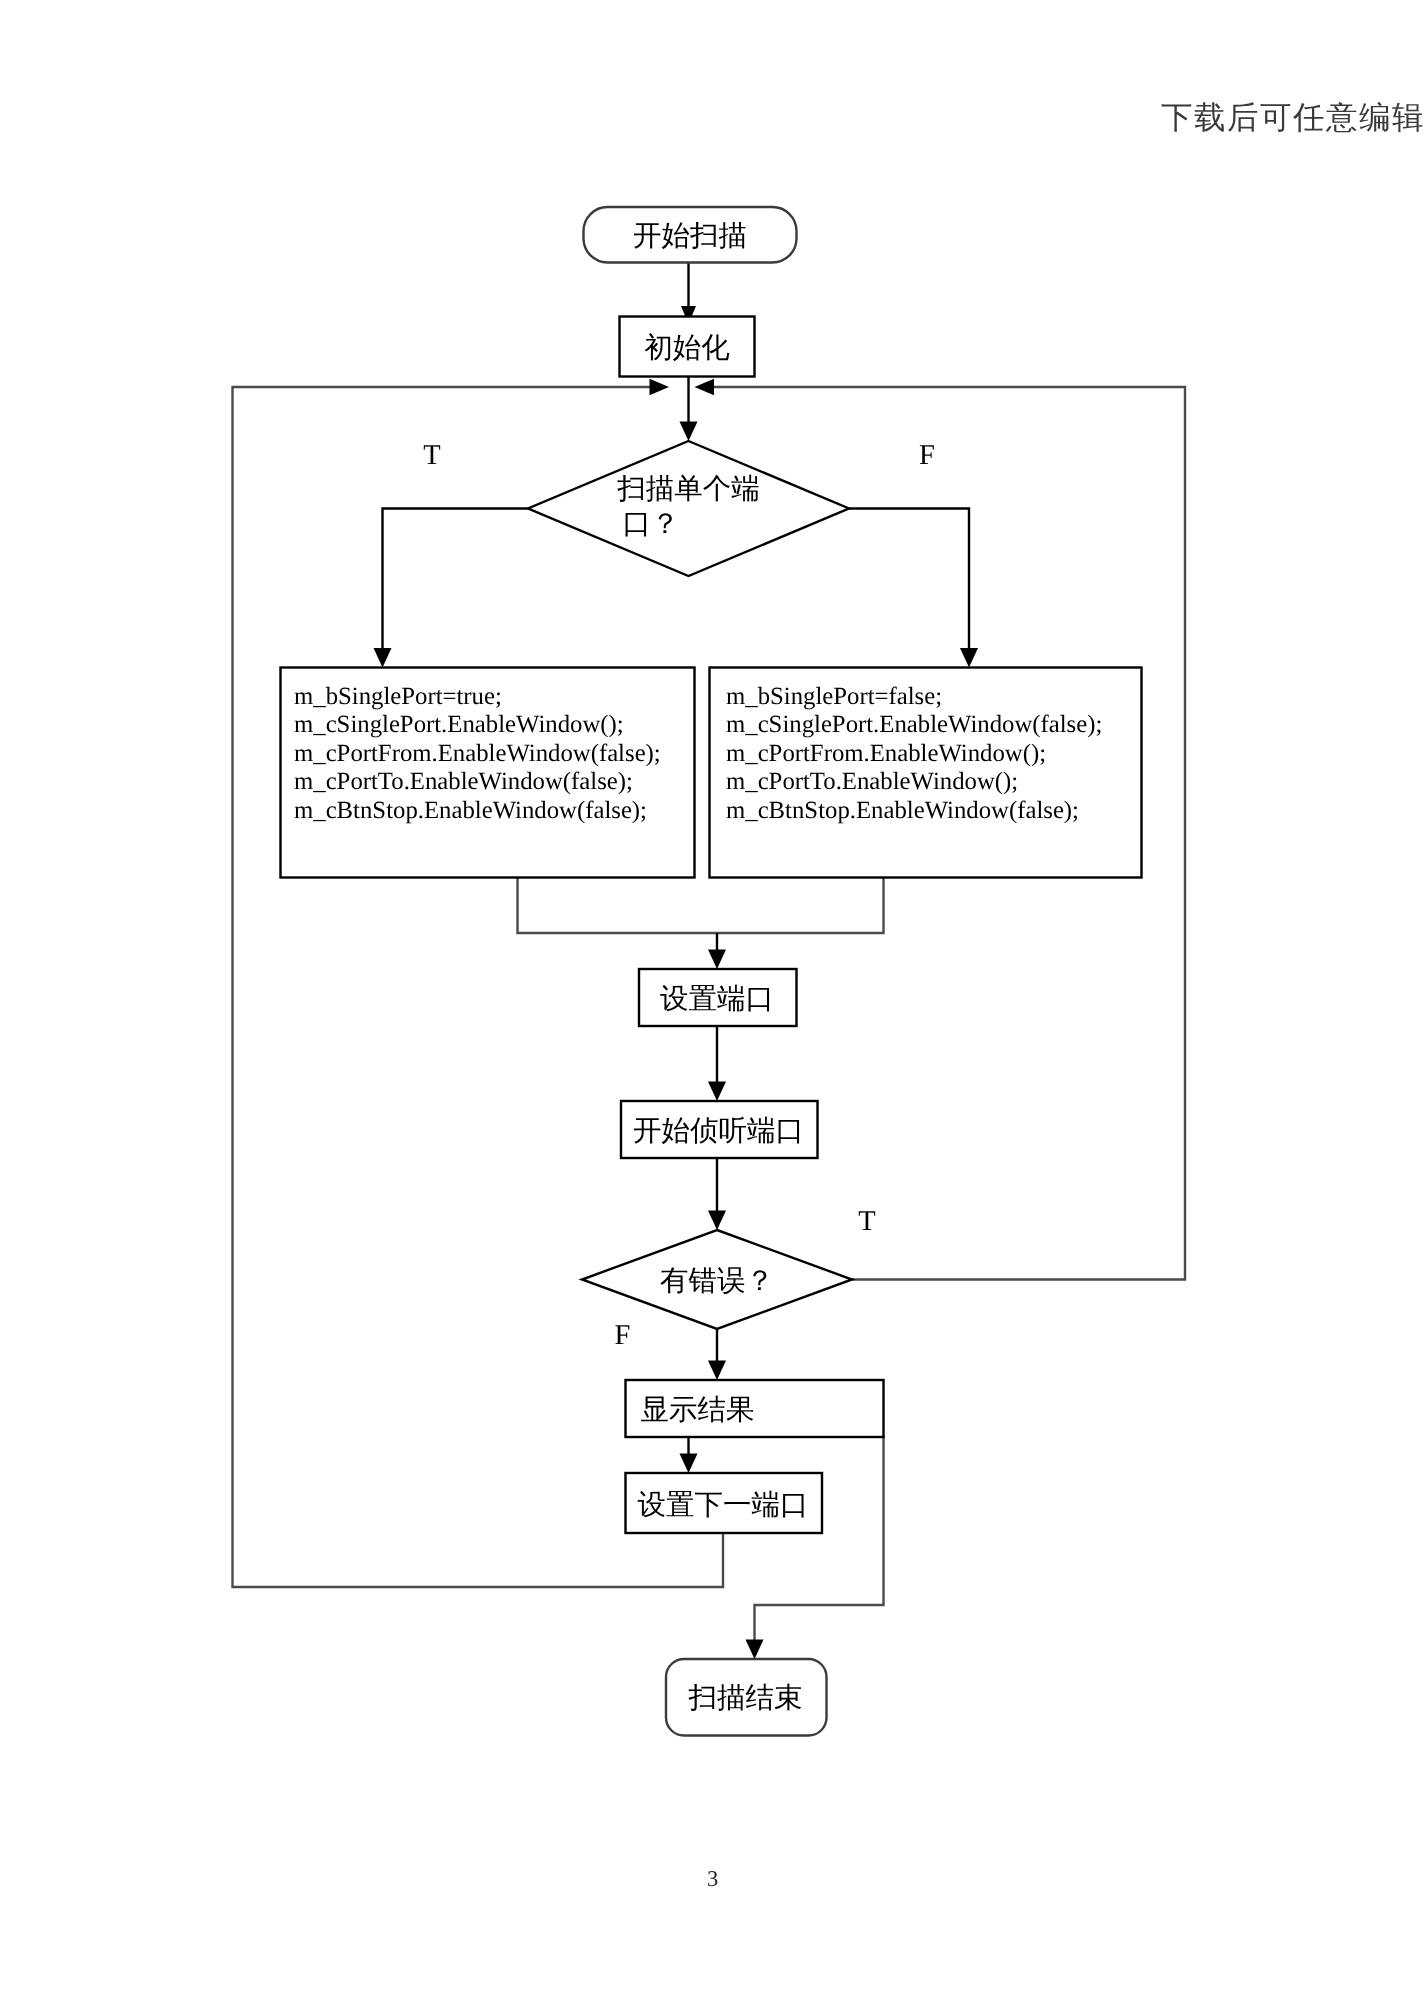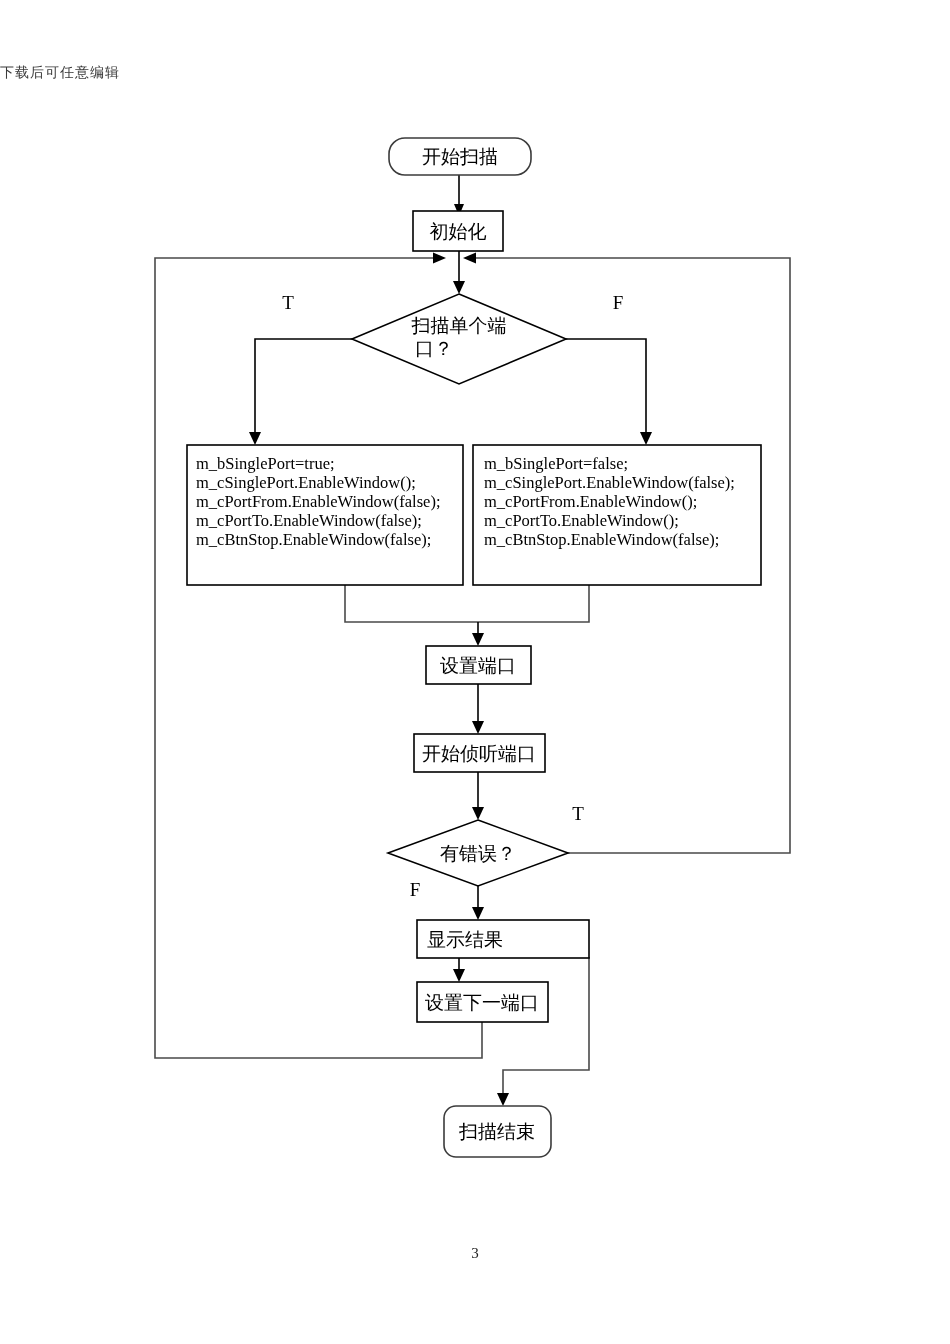--- a/index.html
+++ b/index.html
@@ -19,22 +19,22 @@
     position: relative;
     width: 950px;
     height: 1344px;
     background: #ffffff;
   }
   .doc-header {
     position: absolute;
     top: 64px;
     left: 0;
     width: 950px;
-    text-align: left;
-    font-size: 14px;
+    text-align: right;
+    font-size: 21px;
     color: #3a3a3a;
     letter-spacing: 1px;
     font-family: "Liberation Serif", "DejaVu Serif", serif;
   }
   .page-number {
     position: absolute;
     top: 1245px;
     left: 0;
     width: 950px;
     text-align: center;

